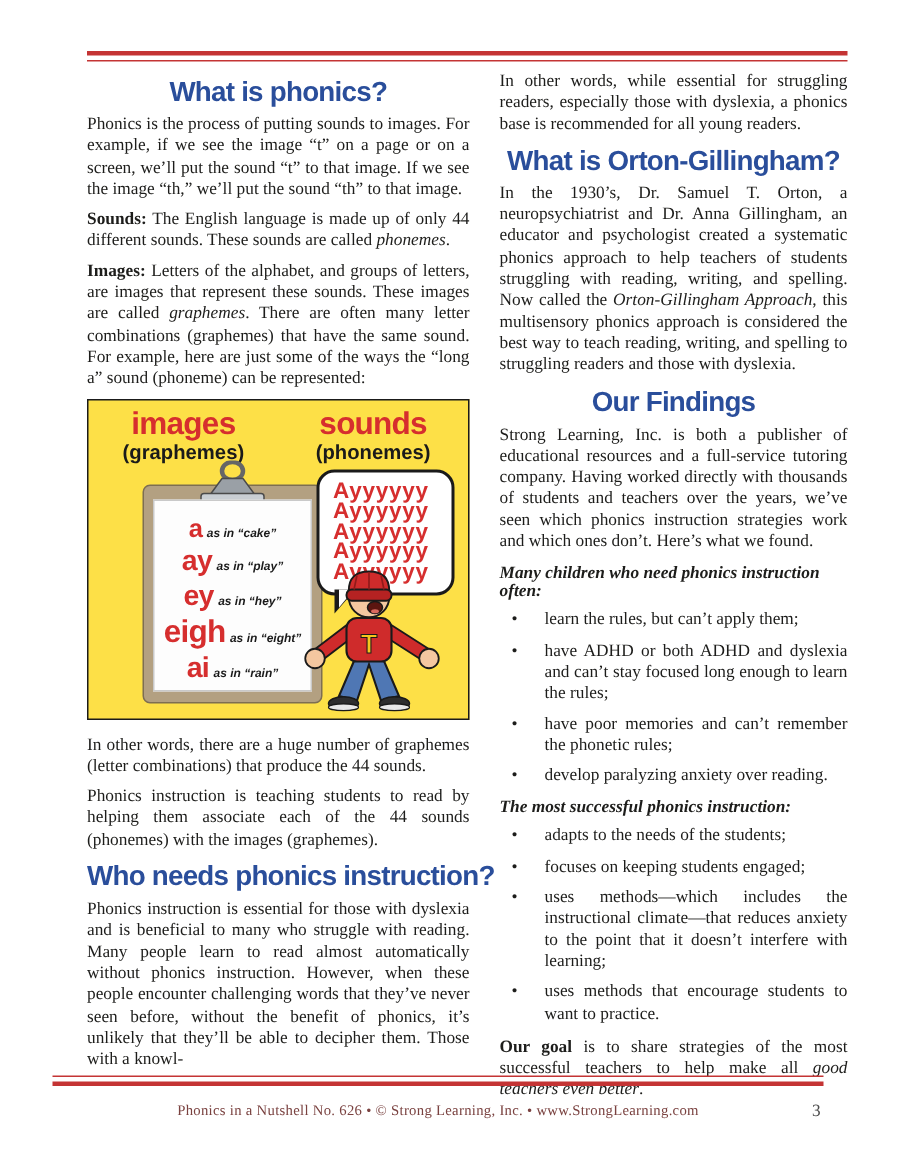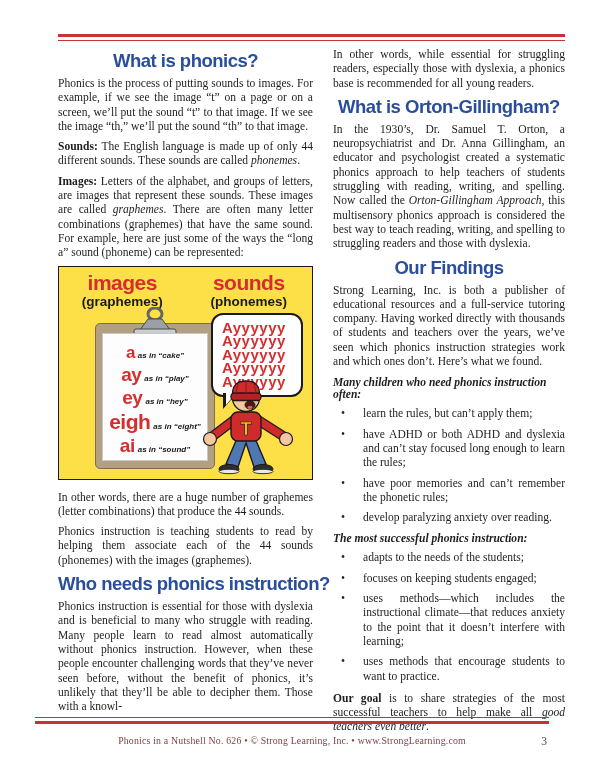--- a/index.html
+++ b/index.html
@@ -171,21 +171,21 @@
               <div class="g-row">
                   <span class="g s3">ey</span>
                   <span class="ex">as in “hey”</span>
                 </div>
               <div class="g-row">
                   <span class="g s2">eigh</span>
                   <span class="ex">as in “eight”</span>
                 </div>
               <div class="g-row">
                   <span class="g s4">ai</span>
-                  <span class="ex">as in “sound”</span>
+                  <span class="ex">as in “rain”</span>
                 </div>
             </div>
           </div>
 
           <div class="bubble">
             <span class="bubble-line">Ayyyyyy</span>
             <span class="bubble-line">Ayyyyyy</span>
             <span class="bubble-line">Ayyyyyy</span>
             <span class="bubble-line">Ayyyyyy</span>
             <span class="bubble-line">Ayyyyyy</span>

